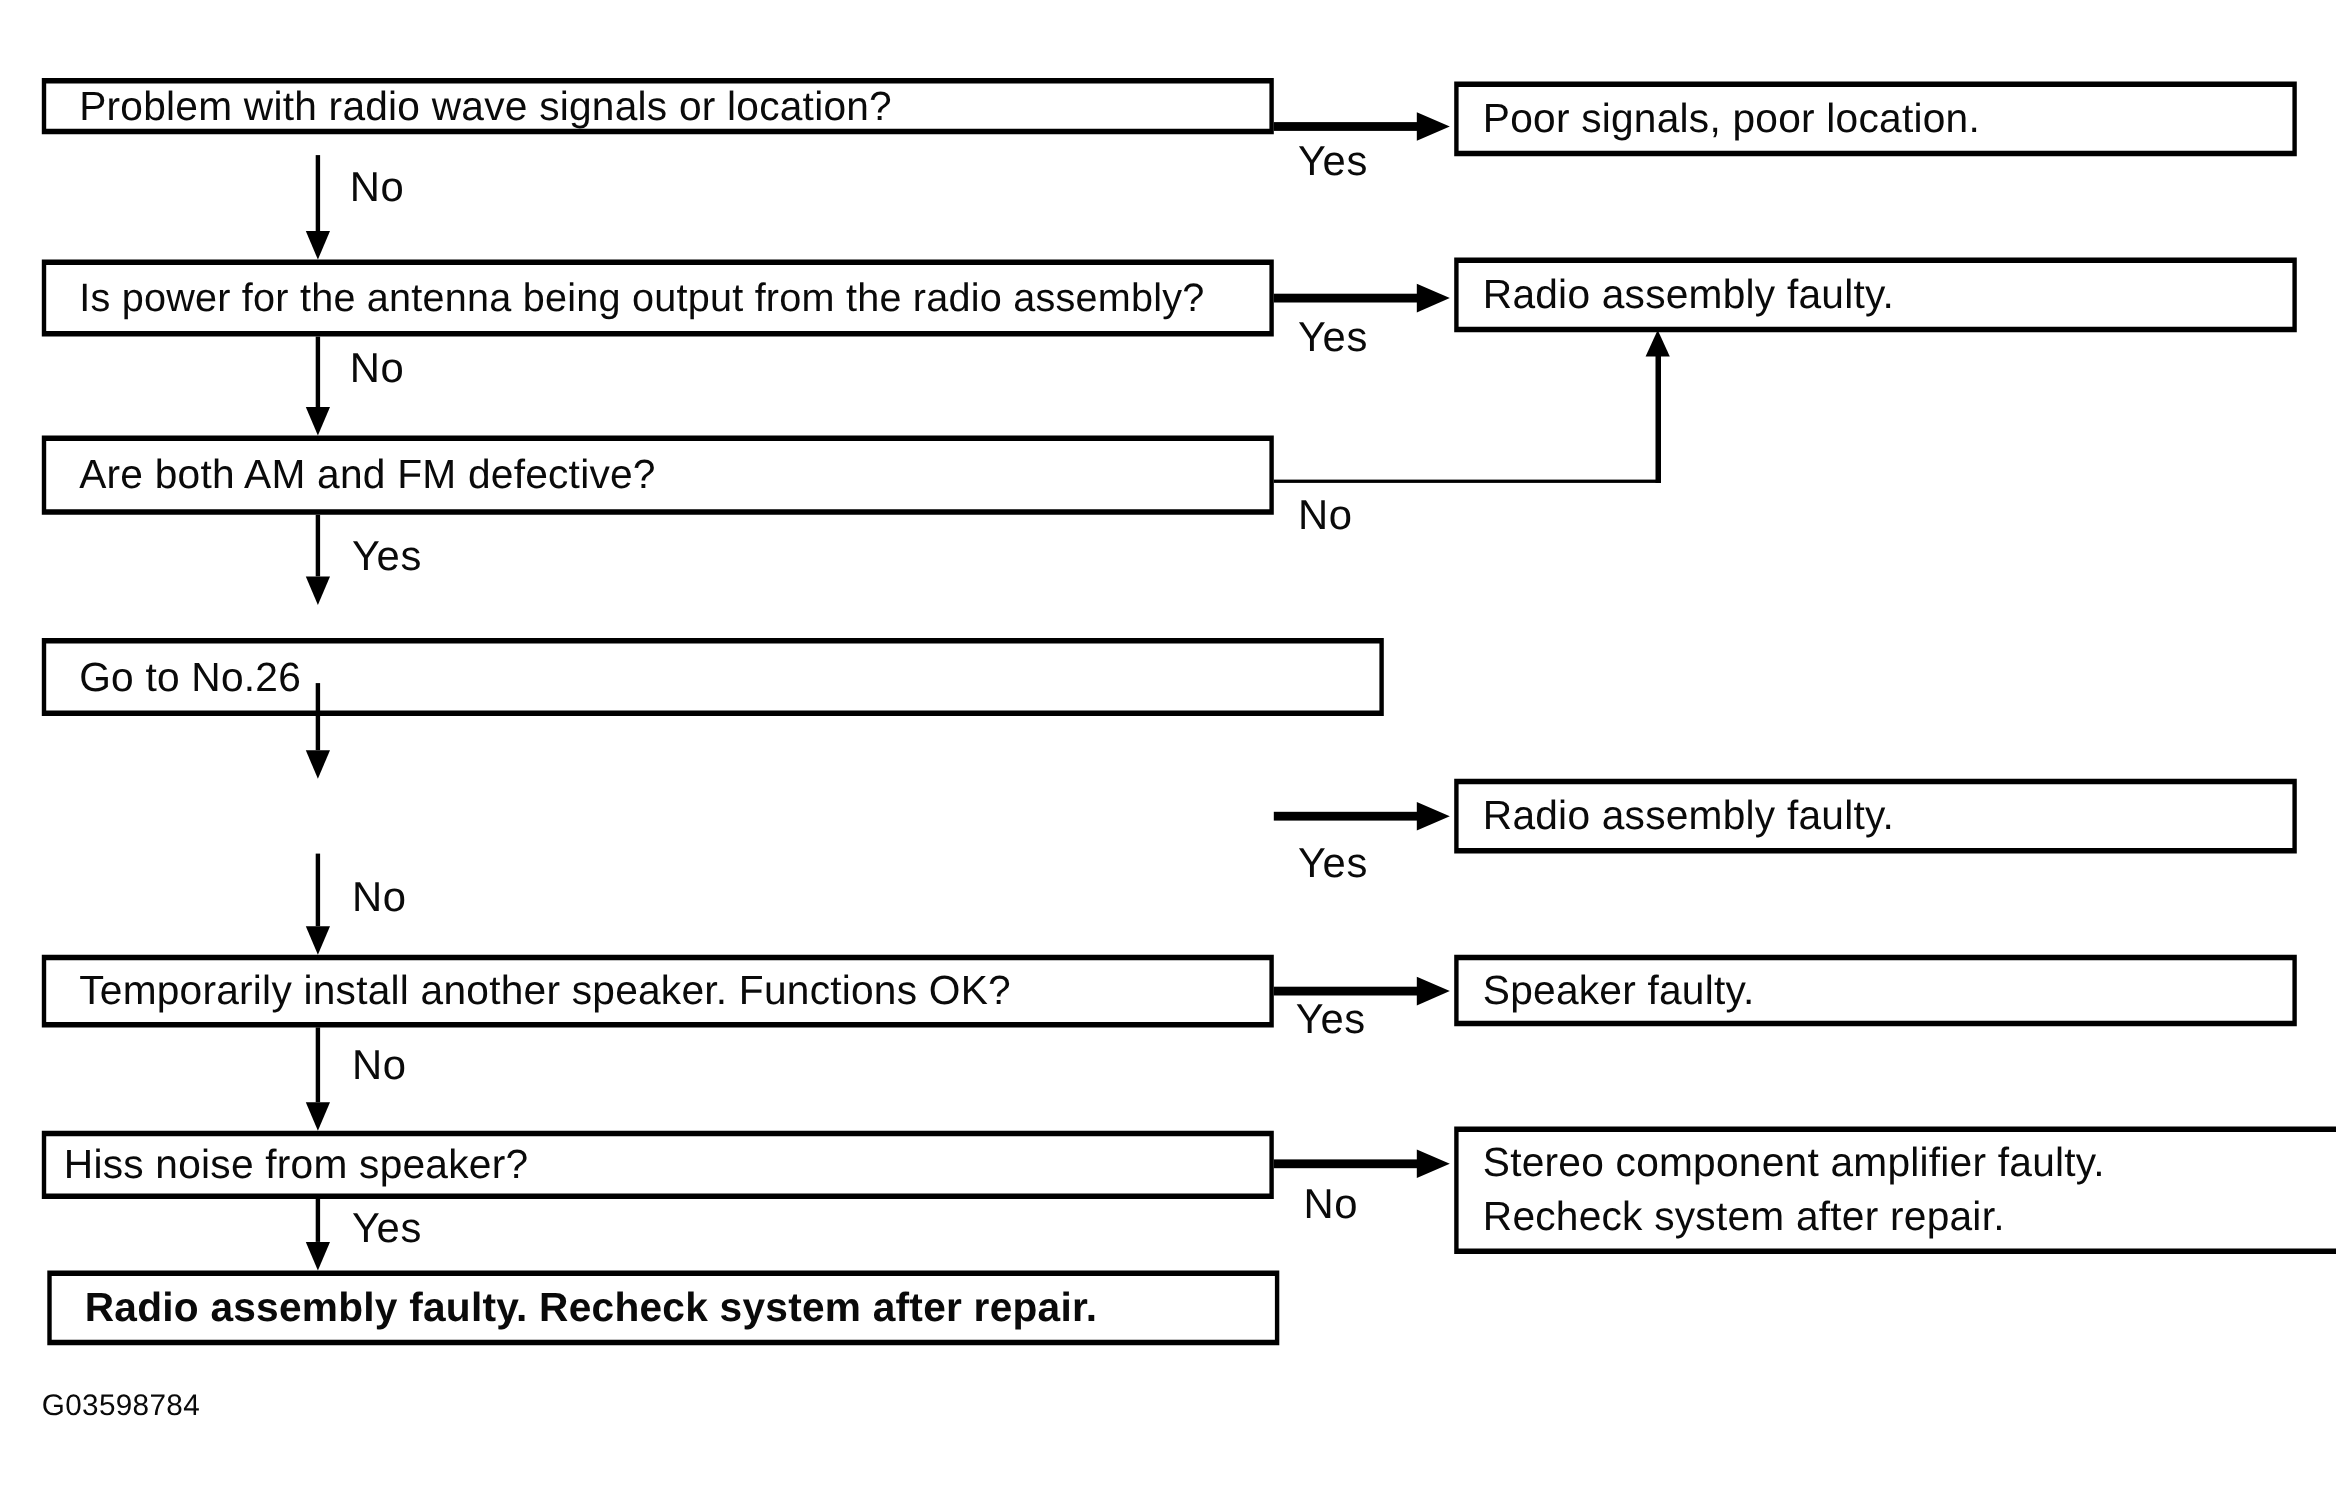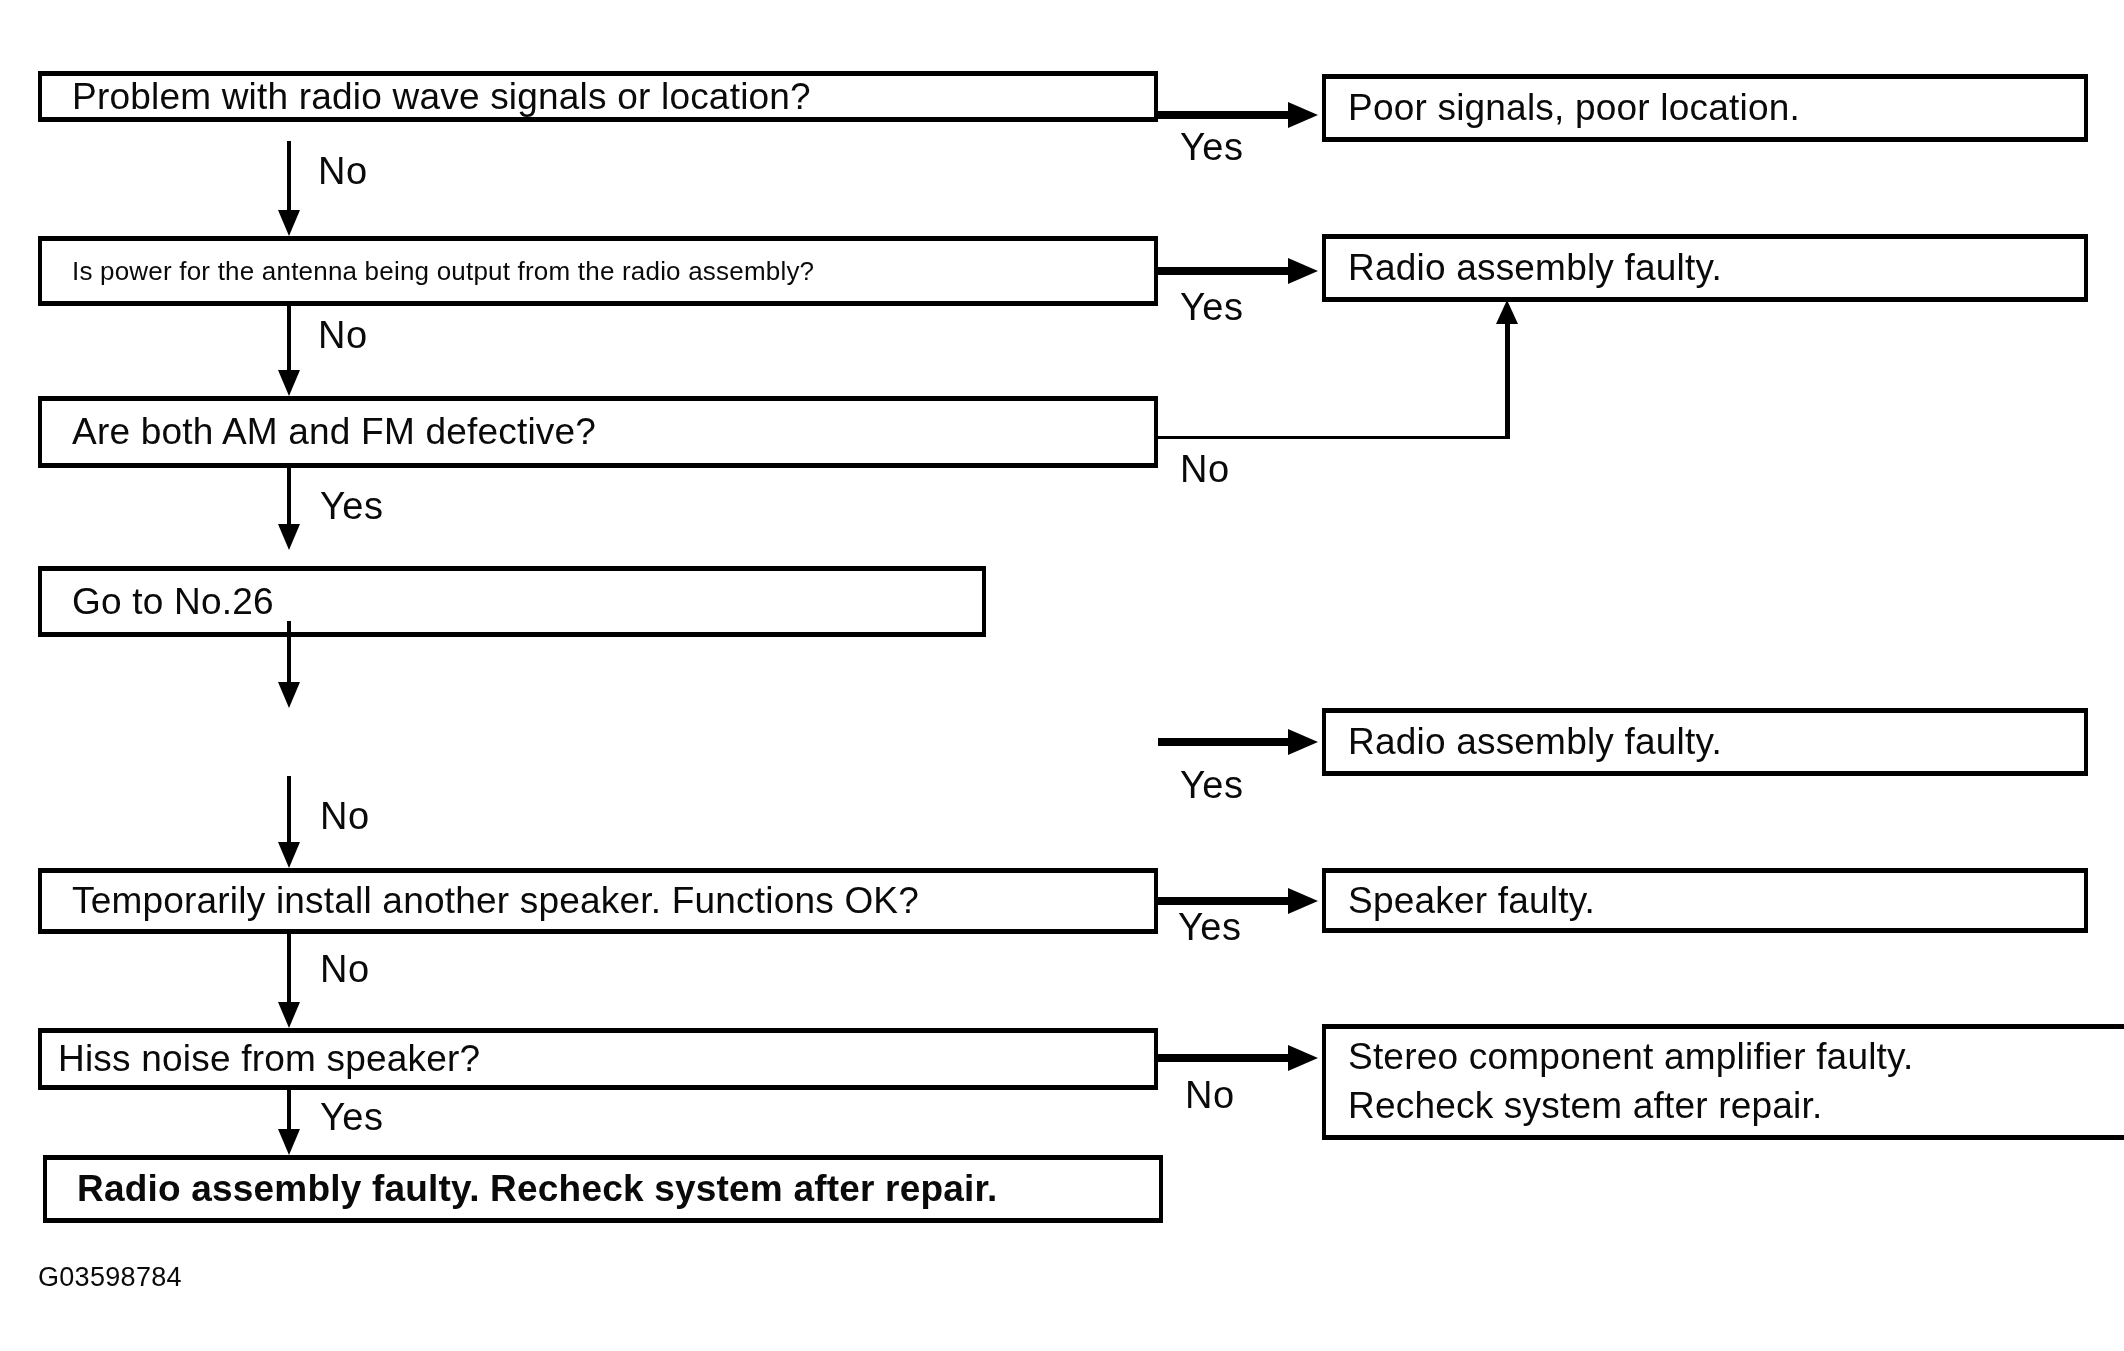--- a/index.html
+++ b/index.html
@@ -23,21 +23,21 @@
     border: 4px solid #000000;
     border-top-width: 5px;
     border-bottom-width: 5px;
     display: flex;
     align-items: center;
     padding-left: 30px;
     font-size: 37px;
     letter-spacing: 0.2px;
     white-space: nowrap;
   }
-  .box.small-text { font-size: 26px; }
+  .box.small-text { font-size: 36px; }
   .box.right-col { padding-left: 22px; }
   .box.two-line {
     flex-direction: column;
     align-items: flex-start;
     justify-content: center;
     line-height: 1.32;
     white-space: normal;
   }
   .vline {
     position: absolute;
@@ -103,21 +103,21 @@
   </div>
 
   <div class="box small-text" style="left:38px; top:236px; width:1120px; height:70px;">
     <span>Is power for the antenna being output from the radio assembly?</span>
   </div>
 
   <div class="box" style="left:38px; top:396px; width:1120px; height:72px;">
     <span>Are both AM and FM defective?</span>
   </div>
 
-  <div class="box" style="left:38px; top:566px; width:948px; height:71px;">
+  <div class="box" style="left:38px; top:580px; width:1220px; height:71px;">
     <span>Go to No.26</span>
   </div>
 
 
   <div class="box" style="left:38px; top:868px; width:1120px; height:66px;">
     <span>Temporarily install another speaker. Functions OK?</span>
   </div>
 
   <div class="box" style="left:38px; top:1028px; width:1120px; height:62px;padding-left:16px;">
     <span>Hiss noise from speaker?</span>

